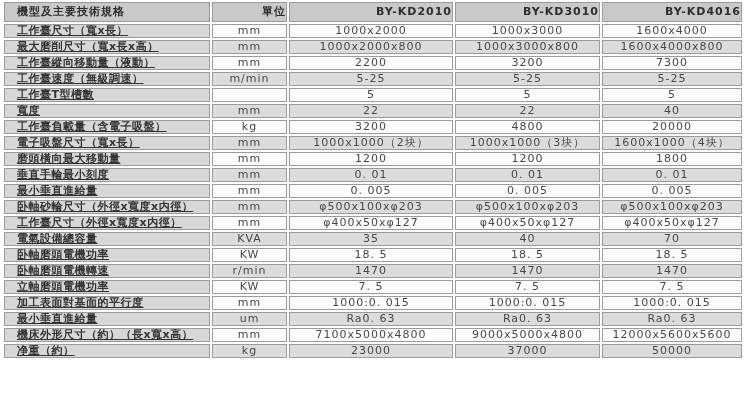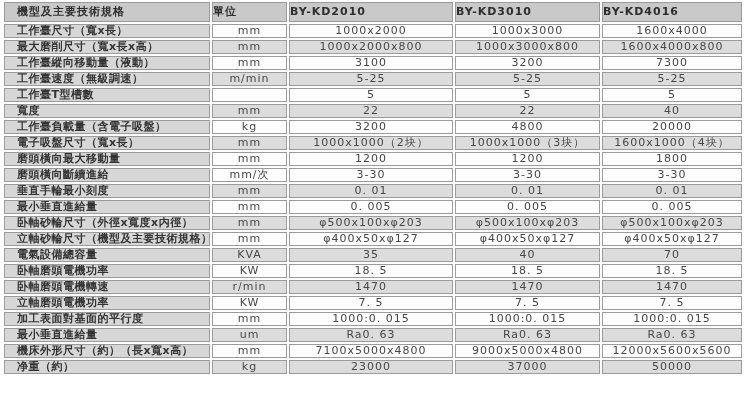--- a/index.html
+++ b/index.html
@@ -27,28 +27,29 @@
     font-size:11px;
     line-height:12px;
     white-space:nowrap;
     overflow:hidden;
     vertical-align:middle;
     padding:0;
   }
   th{height:20px;background:#c9c9c9;color:#2e2e2e;font-weight:bold;}
   td{height:14px;color:#474747;text-align:center;letter-spacing:1px;}
   th.spec-h{text-align:left;padding-left:12px;letter-spacing:1px;margin-left:47px;}
-  th.model-h,th.unit-h{text-align:left;letter-spacing:1px;}
+  th.model-h,th.unit-h{text-align:right;letter-spacing:1px;}
   td.lbl{
     background:#d7d7d7;
     text-align:left;
     padding-left:12px;
     font-weight:bold;
     color:#333333;
     letter-spacing:0.5px;
+    text-decoration:underline;
   }
   tr.r-odd td.val{background:#fdfdfd;}
   tr.r-even td.val{background:#dcdcdc;}
 </style>
 </head>
 <body>
 
 <div class="page">
   <table class="spec">
     <colgroup>
@@ -78,21 +79,21 @@
         <tr class="r-even">
     <td class="lbl">最大磨削尺寸（寬x長x高）</td>
     <td class="val">mm</td>
     <td class="val">1000x2000x800</td>
     <td class="val">1000x3000x800</td>
     <td class="val">1600x4000x800</td>
   </tr>
         <tr class="r-odd">
     <td class="lbl">工作臺縱向移動量（液動）</td>
     <td class="val">mm</td>
-    <td class="val">3100</td>
+    <td class="val">2200</td>
     <td class="val">3200</td>
     <td class="val">7300</td>
   </tr>
         <tr class="r-even">
     <td class="lbl">工作臺速度（無級調速）</td>
     <td class="val">m/min</td>
     <td class="val">5-25</td>
     <td class="val">5-25</td>
     <td class="val">5-25</td>
   </tr>
@@ -124,27 +125,20 @@
     <td class="val">1000x1000（3块）</td>
     <td class="val">1600x1000（4块）</td>
   </tr>
         <tr class="r-odd">
     <td class="lbl">磨頭橫向最大移動量</td>
     <td class="val">mm</td>
     <td class="val">1200</td>
     <td class="val">1200</td>
     <td class="val">1800</td>
   </tr>
-        <tr class="r-odd">
-    <td class="lbl">磨頭橫向斷續進給</td>
-    <td class="val">mm/次</td>
-    <td class="val">3-30</td>
-    <td class="val">3-30</td>
-    <td class="val">3-30</td>
-  </tr>
         <tr class="r-even">
     <td class="lbl">垂直手輪最小刻度</td>
     <td class="val">mm</td>
     <td class="val">0. 01</td>
     <td class="val">0. 01</td>
     <td class="val">0. 01</td>
   </tr>
         <tr class="r-odd">
     <td class="lbl">最小垂直進給量</td>
     <td class="val">mm</td>
@@ -153,21 +147,21 @@
     <td class="val">0. 005</td>
   </tr>
         <tr class="r-even">
     <td class="lbl">卧軸砂輪尺寸（外徑x寬度x内徑）</td>
     <td class="val">mm</td>
     <td class="val">φ500x100xφ203</td>
     <td class="val">φ500x100xφ203</td>
     <td class="val">φ500x100xφ203</td>
   </tr>
         <tr class="r-odd">
-    <td class="lbl">立軸砂輪尺寸（機型及主要技術規格）</td>
+    <td class="lbl">工作臺尺寸（外徑x寬度x内徑）</td>
     <td class="val">mm</td>
     <td class="val">φ400x50xφ127</td>
     <td class="val">φ400x50xφ127</td>
     <td class="val">φ400x50xφ127</td>
   </tr>
         <tr class="r-even">
     <td class="lbl">電氣設備總容量</td>
     <td class="val">KVA</td>
     <td class="val">35</td>
     <td class="val">40</td>

